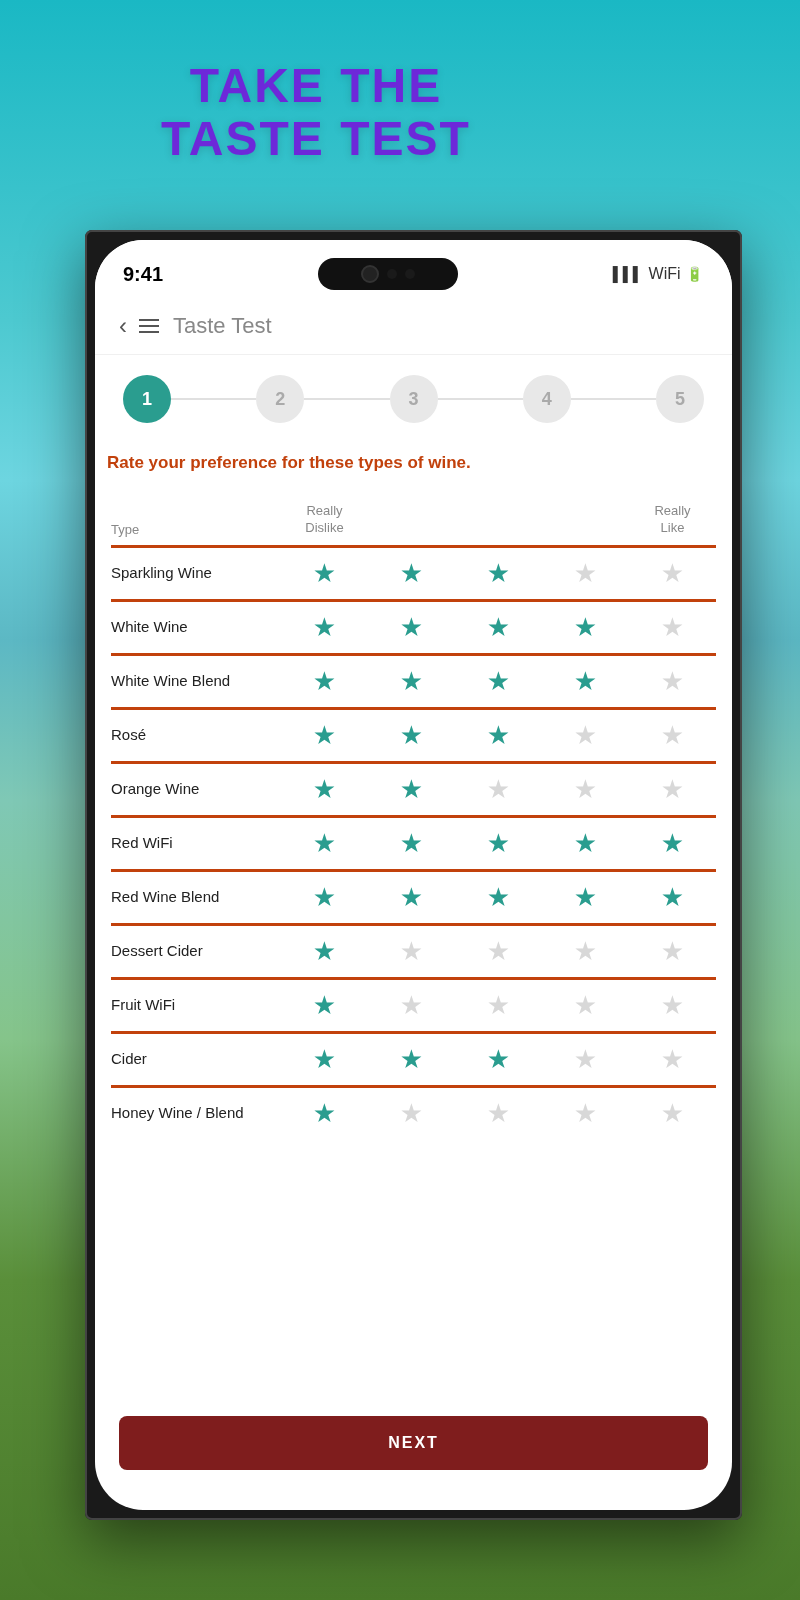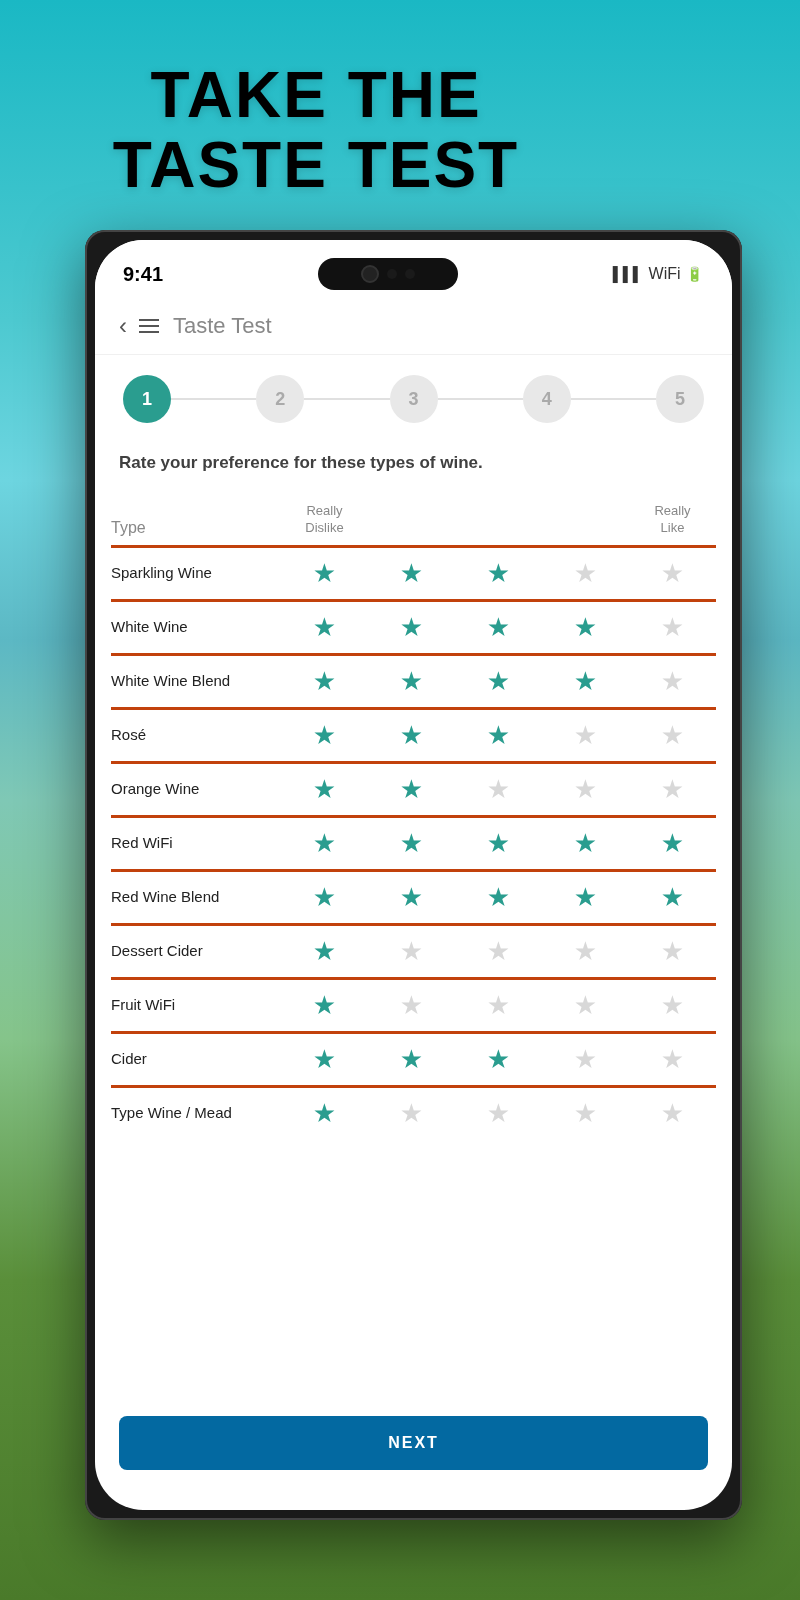--- a/index.html
+++ b/index.html
@@ -20,38 +20,38 @@
       background: linear-gradient(180deg, #1ab8c4 0%, #4dc9d0 20%, #6dd5e0 30%, #5cb8c4 40%, #7fc8b5 50%, #85c48a 65%, #5a8f3a 80%, #4a7a2a 100%);
       z-index: 0;
     }
 
     .headline {
       position: absolute;
       top: 60px;
       width: 632px;
       text-align: center;
       z-index: 2;
-      color: #000000;
-      font-size: 64px;
+      color: #6d28d9;
+      font-size: 48px;
       font-weight: 900;
       text-transform: uppercase;
       letter-spacing: 2px;
       line-height: 1.1;
       text-shadow: 0 2px 8px rgba(0,0,0,0.15);
     }
 
     
     .phone-shell {
       position: absolute;
       top: 230px;
       left: 85px;
       width: 657px;
       height: 1290px;
       background: #1a1a1a;
-      border-radius: 20px;
+      border-radius: 7px;
       z-index: 3;
       box-shadow: 0 20px 60px rgba(0,0,0,0.5), inset 0 0 0 2px #444;
     }
 
     .phone-inner {
       position: absolute;
       top: 10px;
       left: 10px;
       right: 10px;
       bottom: 10px;
@@ -174,24 +174,24 @@
     }
 
     .step-connector {
       flex: 1;
       height: 2px;
       background: #e0e0e0;
     }
 
     
     .question-text {
-      padding: 8px 24px 16px;
+      padding: 8px 12px 16px;
       font-size: 17px;
       font-weight: 700;
-      color: #404040;
+      color: #c2410c;
       line-height: 1.4;
     }
 
     
     .rating-table {
       width: 100%;
       padding: 0 16px;
     }
 
     .table-header {
@@ -203,21 +203,21 @@
 
     .col-header {
       font-size: 13px;
       color: #888;
       text-align: center;
       line-height: 1.3;
       margin-top: 8px;
     }
 
     .col-header-type {
-      font-size: 16px;
+      font-size: 13px;
       color: #888;
       text-align: left;
     }
 
     .table-row {
       display: grid;
       grid-template-columns: 170px 1fr 1fr 1fr 1fr 1fr;
       align-items: center;
       padding: 10px 0;
       border-top: 3px solid #c2410c;
@@ -249,21 +249,21 @@
 
     
     .next-button-container {
       padding: 18px 24px 28px;
       margin-top: auto;
     }
 
     .next-button {
       width: 100%;
       padding: 18px;
-      background: #0369a1;
+      background: #7f1d1d;
       color: white;
       border: none;
       border-radius: 8px;
       font-size: 16px;
       font-weight: 700;
       letter-spacing: 2px;
       text-transform: uppercase;
       cursor: pointer;
     }
 
@@ -425,21 +425,21 @@
               </div>
               <div class="table-row">
                 <div class="wine-type-name">Cider</div>
                 <div class="star-cell"><span class="star star-filled">★</span></div>
                 <div class="star-cell"><span class="star star-filled">★</span></div>
                 <div class="star-cell"><span class="star star-filled">★</span></div>
                 <div class="star-cell"><span class="star star-empty">★</span></div>
                 <div class="star-cell"><span class="star star-empty">★</span></div>
               </div>
               <div class="table-row">
-                <div class="wine-type-name">Type Wine / Mead</div>
+                <div class="wine-type-name">Honey Wine / Blend</div>
                 <div class="star-cell"><span class="star star-filled">★</span></div>
                 <div class="star-cell"><span class="star star-empty">★</span></div>
                 <div class="star-cell"><span class="star star-empty">★</span></div>
                 <div class="star-cell"><span class="star star-empty">★</span></div>
                 <div class="star-cell"><span class="star star-empty">★</span></div>
               </div>
             </div>
         </div>
 
         <div style="height: 20px;"></div>

